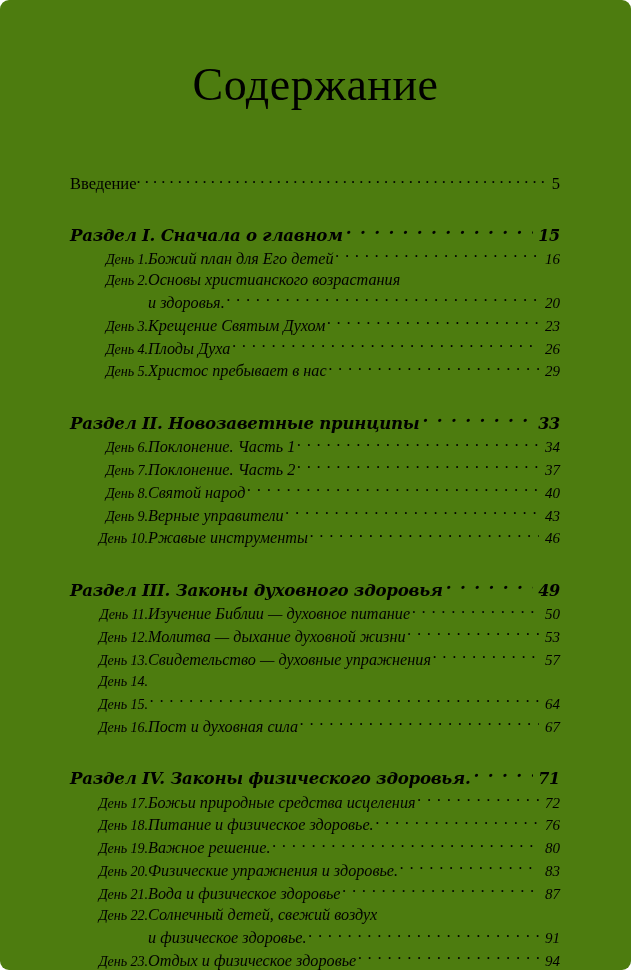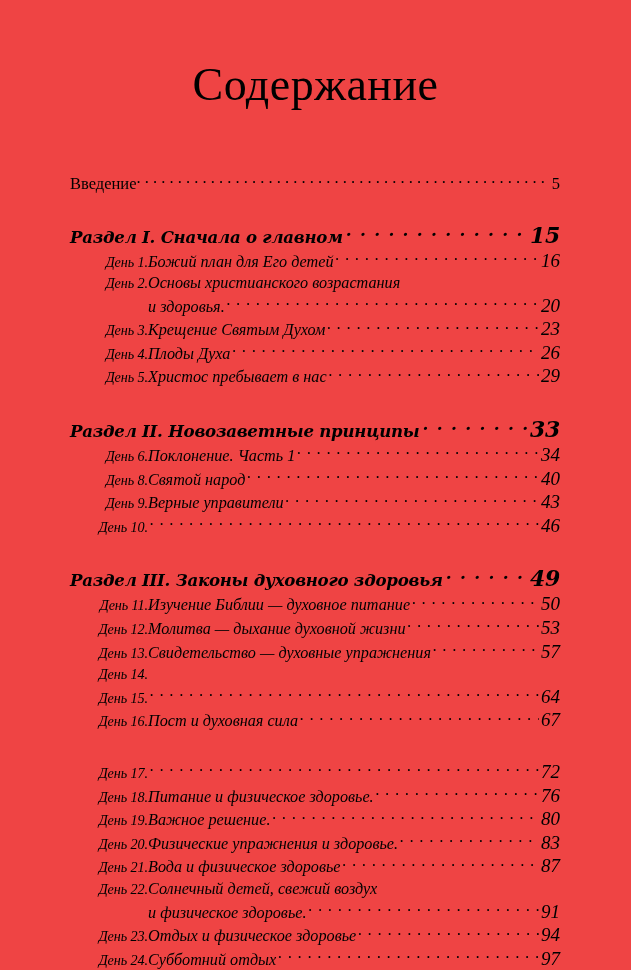--- a/index.html
+++ b/index.html
@@ -10,21 +10,22 @@
     background: #ffffff;
     font-family: "Liberation Serif", "DejaVu Serif", serif;
     color: #000000;
     overflow: hidden;
   }
 
   .page {
     position: relative;
     width: 631px;
     height: 970px;
-    background: #ef4444;
+    background: #4d7c0f;
+    border-radius: 9px;
   }
 
   
   .toc-title {
     position: absolute;
     left: 0;
     top: 62px;
     width: 631px;
     text-align: center;
     font-family: "Liberation Serif", "DejaVu Serif", serif;
@@ -99,21 +100,21 @@
   .section-head .rowlabel { flex: 0 0 auto; }
   .section-head .leader { margin-left: 3px; margin-right: 3px; }
   .section-head .leader::before {
     font-size: 17px;
     font-weight: 700;
     letter-spacing: 1.2px;
   }
   .section-head .pagenum {
     min-width: 24px;
     font-weight: 700;
-    font-size: 22px;
+    font-size: 16px;
   }
 
   
   .entry {
     font-size: 16.2px;
     line-height: 21.6px;
   }
   .entry .daycol {
     flex: 0 0 78px;
     width: 78px;
@@ -127,21 +128,21 @@
     min-width: 0;
   }
   .entry-line {
     display: flex;
     align-items: baseline;
     width: 100%;
     white-space: nowrap;
   }
   .entry-line .etitle { flex: 0 0 auto; }
   .entry .leader::before { font-size: 16.2px; letter-spacing: 0.9px; }
-  .entry .pagenum { min-width: 19px; font-size: 19px; text-align: right; }
+  .entry .pagenum { min-width: 19px; font-size: 15px; text-align: right; }
   .entry-line.cont { }
 </style>
 </head>
 <body>
 
 <div class="page">
 
   <div class="toc-title">Содержание</div>
 
   <div class="toc-body">
@@ -223,20 +224,30 @@
             <span class="daycol">День 6.</span>
             <span class="title-wrap">
               <span class="entry-line">
                 <span class="etitle">Поклонение. Часть 1</span>
                 <span class="leader"></span>
                 <span class="pagenum">34</span>
               </span>
             </span>
           </div>
           <div class="row entry">
+            <span class="daycol">День 7.</span>
+            <span class="title-wrap">
+              <span class="entry-line">
+                <span class="etitle">Поклонение. Часть 2</span>
+                <span class="leader"></span>
+                <span class="pagenum">37</span>
+              </span>
+            </span>
+          </div>
+          <div class="row entry">
             <span class="daycol">День 8.</span>
             <span class="title-wrap">
               <span class="entry-line">
                 <span class="etitle">Святой народ</span>
                 <span class="leader"></span>
                 <span class="pagenum">40</span>
               </span>
             </span>
           </div>
           <div class="row entry">
@@ -246,20 +257,21 @@
                 <span class="etitle">Верные управители</span>
                 <span class="leader"></span>
                 <span class="pagenum">43</span>
               </span>
             </span>
           </div>
           <div class="row entry">
             <span class="daycol">День 10.</span>
             <span class="title-wrap">
               <span class="entry-line">
+                <span class="etitle">Ржавые инструменты</span>
                 <span class="leader"></span>
                 <span class="pagenum">46</span>
               </span>
             </span>
           </div>
         </div>
         <div class="section">
           <div class="row section-head">
             <span class="rowlabel">Раздел III. Законы духовного здоровья</span>
             <span class="leader"></span>
@@ -312,24 +324,30 @@
             <span class="title-wrap">
               <span class="entry-line">
                 <span class="etitle">Пост и духовная сила</span>
                 <span class="leader"></span>
                 <span class="pagenum">67</span>
               </span>
             </span>
           </div>
         </div>
         <div class="section">
+          <div class="row section-head">
+            <span class="rowlabel">Раздел IV. Законы физического здоровья.</span>
+            <span class="leader"></span>
+            <span class="pagenum">71</span>
+          </div>
           <div class="row entry">
             <span class="daycol">День 17.</span>
             <span class="title-wrap">
               <span class="entry-line">
+                <span class="etitle">Божьи природные средства исцеления</span>
                 <span class="leader"></span>
                 <span class="pagenum">72</span>
               </span>
             </span>
           </div>
           <div class="row entry">
             <span class="daycol">День 18.</span>
             <span class="title-wrap">
               <span class="entry-line">
                 <span class="etitle">Питание и физическое здоровье.</span>

